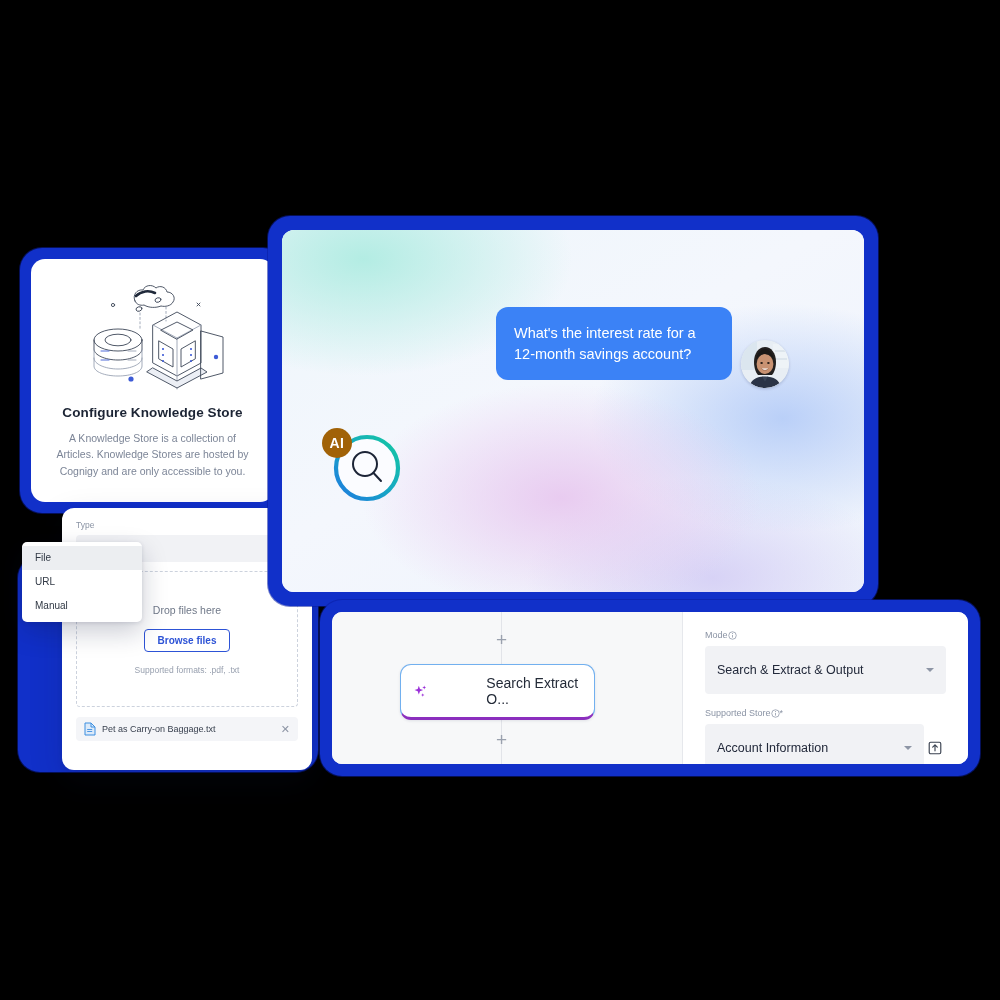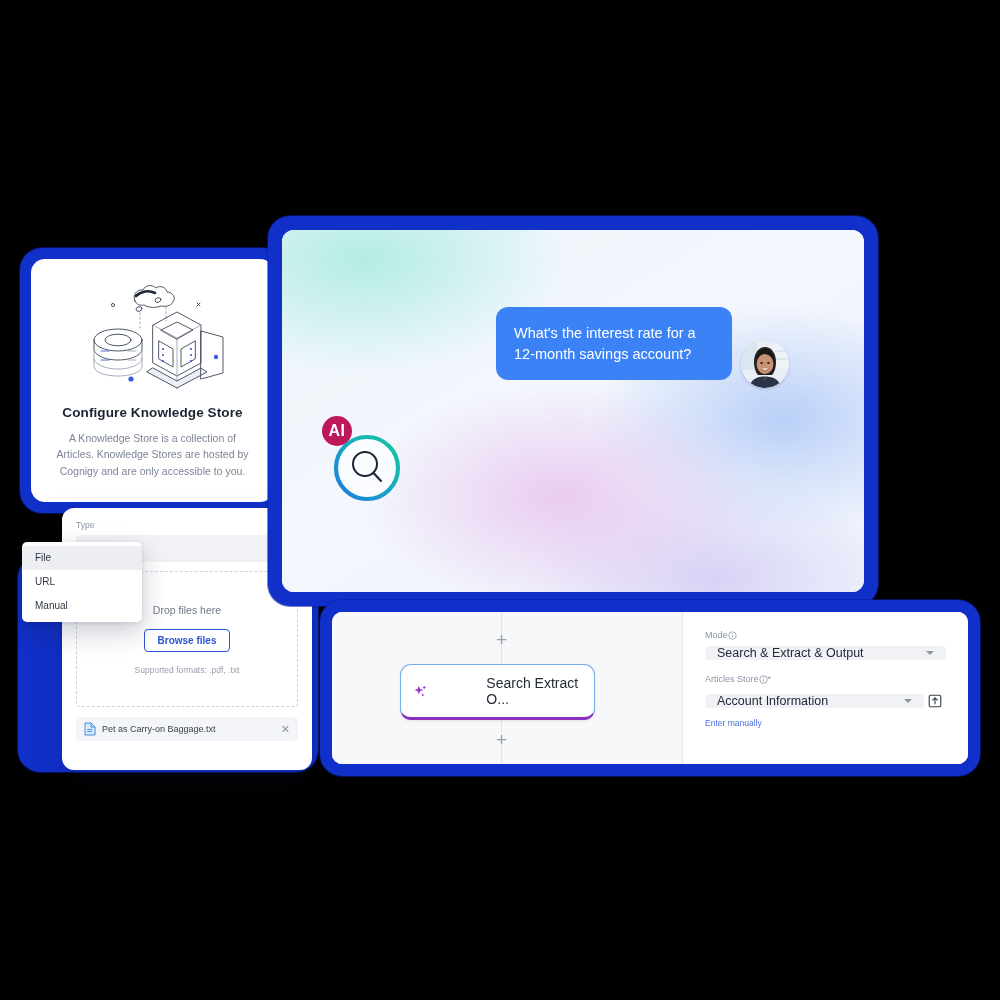--- a/index.html
+++ b/index.html
@@ -126,24 +126,24 @@
   }
   .bubble-bot{
     background:#ffffff;border-radius:10px;
     padding:14px 16px;box-sizing:border-box;
     color:#18202f;font-size:14.5px;line-height:1.45;
   }
   .ai-search{
     position:absolute;left:332px;top:433px;width:70px;height:70px;
   }
   .ai-badge{
-    position:absolute;left:322px;top:416px;width:30px;height:30px;
-    border-radius:50%;background:#be185d;
+    position:absolute;left:322px;top:428px;width:30px;height:30px;
+    border-radius:50%;background:#a16207;
     display:flex;align-items:center;justify-content:center;
-    color:#ffffff;font-size:16px;font-weight:700;letter-spacing:.4px;
+    color:#ffffff;font-size:14px;font-weight:700;letter-spacing:.4px;
     z-index:3;
   }
 
   
   #frame-flow{left:320px;top:600px;width:660px;height:176px;}
   #flow-inner{left:12px;top:12px;right:12px;bottom:12px;border-radius:10px;display:flex;}
   .flow-canvas{
     width:350px;position:relative;background:#f7f8f9;
     border-right:1px solid #e6e8ec;
   }
@@ -166,21 +166,21 @@
     gap:44px;
   }
   .flow-node-label{font-size:14px;color:#242b38;margin-left:14px;}
   .flow-props{flex:1;background:#ffffff;padding:18px 22px;box-sizing:border-box;}
   .prop-label{
     font-size:9px;color:#8a93a4;margin-bottom:6px;
     display:flex;align-items:center;gap:0;
   }
   .req-star{color:#8a93a4;font-size:9px;}
   .prop-select{
-    height:14px;background:#f1f2f5;border-radius:4px;
+    height:48px;background:#f1f2f5;border-radius:4px;
     display:flex;align-items:center;justify-content:space-between;
     padding:0 12px;box-sizing:border-box;
     font-size:12.5px;color:#22293a;
   }
   .prop-row{display:flex;align-items:center;}
   .icon-btn{
     width:22px;height:22px;display:flex;align-items:center;justify-content:center;
   }
   .link-manual{
     font-size:8.5px;color:#4a6fe0;margin-top:5px;display:inline-block;
@@ -355,21 +355,21 @@
             <circle cx="6" cy="3.4" r=".7" fill="#8a93a4"></circle>
             <path d="M6 5.2v3.6" stroke="#8a93a4" stroke-width="1"></path>
           </svg>
         </div>
         <div class="prop-select">
           <span>Search &amp; Extract &amp; Output</span>
           <span class="caret"></span>
         </div>
 
         <div class="prop-label mt14">
-          <span>Articles Store</span>
+          <span>Supported Store</span>
           <svg width="9" height="9" viewBox="0 0 12 12">
             <circle cx="6" cy="6" r="5" fill="none" stroke="#8a93a4" stroke-width="1"></circle>
             <circle cx="6" cy="3.4" r=".7" fill="#8a93a4"></circle>
             <path d="M6 5.2v3.6" stroke="#8a93a4" stroke-width="1"></path>
           </svg>
           <span class="req-star">*</span>
         </div>
         <div class="prop-row">
           <div class="prop-select" style="flex:1">
             <span>Account Information</span>

